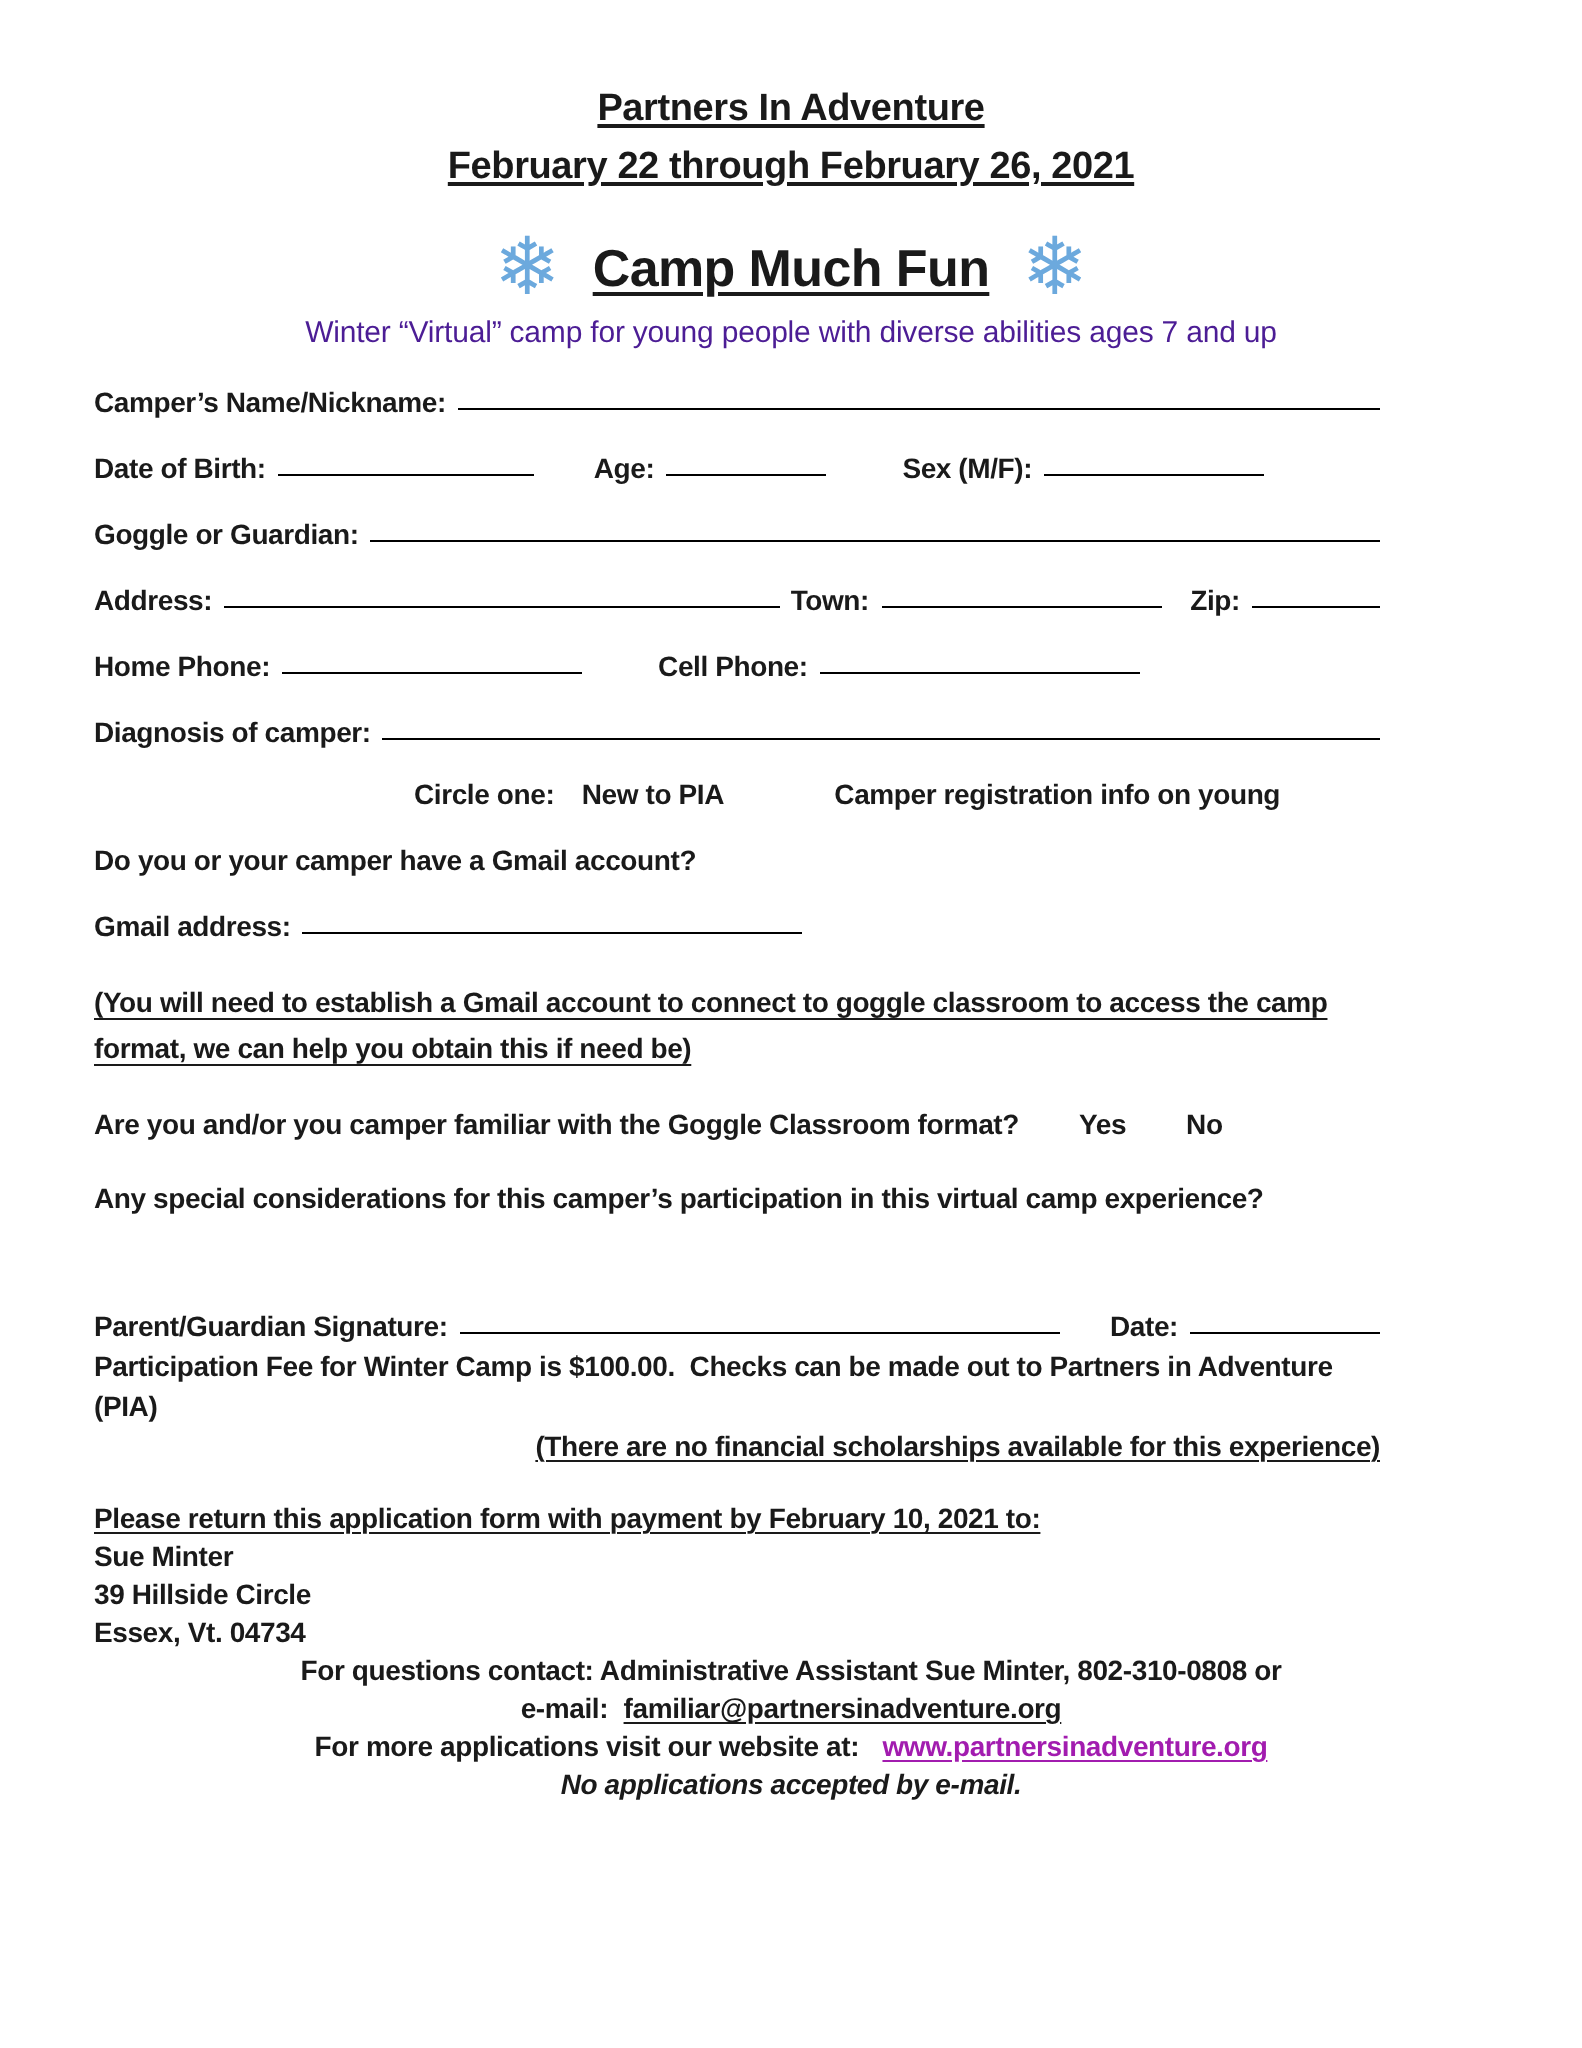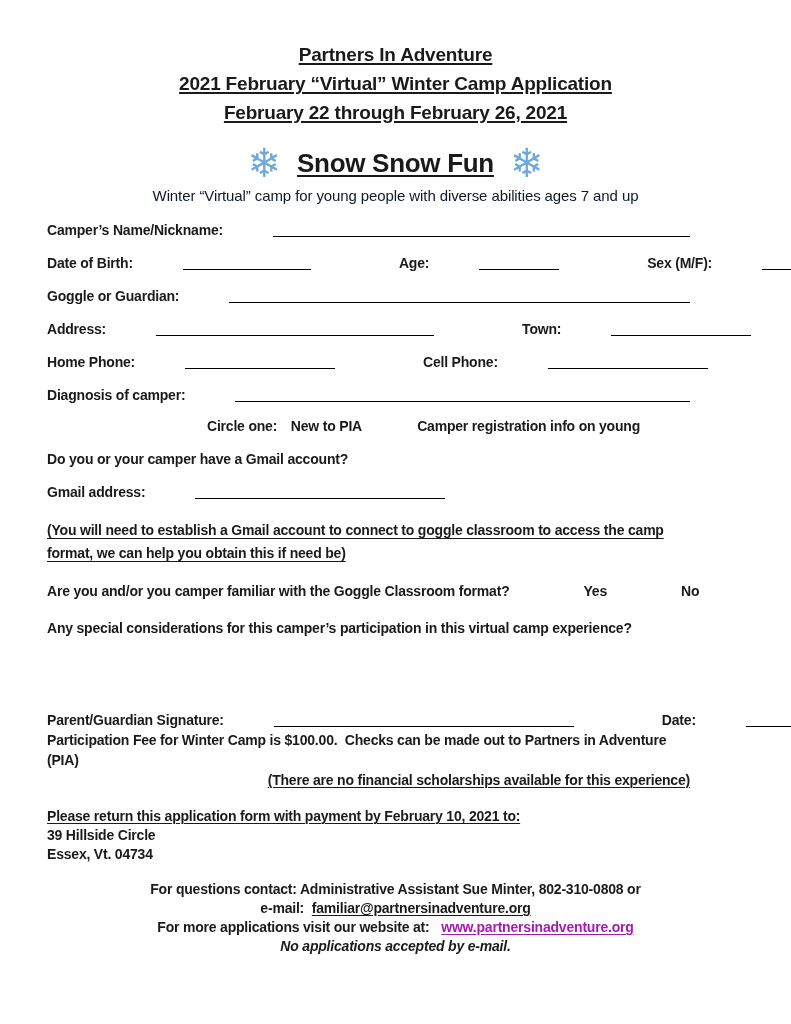--- a/index.html
+++ b/index.html
@@ -21,25 +21,25 @@
     letter-spacing:-0.2px;
   }
 
   .banner { margin-top:16px; text-align:center; }
   .banner-row { display:flex; align-items:center; justify-content:center; gap:16px; }
   .snowflake { font-size:40px; line-height:40px; color:#6ca9dd; }
   .banner-title {
     font-size:26px; font-weight:bold; letter-spacing:-0.3px;
     text-decoration:underline; text-decoration-thickness:2px; text-underline-offset:3px;
   }
-  .banner-subtitle { font-size:15px; margin-top:4px; color:#0f172a; letter-spacing:-0.1px; }
+  .banner-subtitle { font-size:15px; margin-top:4px; color:#4c1d95; letter-spacing:-0.1px; }
 
   
   .form { margin-top:16px; font-size:14px; font-weight:bold; letter-spacing:-0.2px; }
-  .row { white-space:nowrap; line-height:20px; margin-bottom:13px; display:flex; align-items:center;gap:44px; }
+  .row { white-space:nowrap; line-height:20px; margin-bottom:13px; display:flex; align-items:flex-start; }
   .row .lbl { flex:0 0 auto; }
   .fill {
     display:inline-block; border-bottom:1.6px solid #000; height:14px;
     flex:0 0 auto; margin-left:6px;
   }
   .fill.grow { flex:1 1 auto; }
   .sp10 { display:inline-block; width:10px; }
   .sp28 { display:inline-block; width:28px; }
   .sp30 { display:inline-block; width:30px; }
   .sp38 { display:inline-block; width:38px; }
@@ -55,59 +55,58 @@
 
   .question { line-height:20px; margin-bottom:13px; white-space:normal; }
   .note {
     margin-top:17px; margin-bottom:0; line-height:23px; white-space:normal;
     text-decoration:underline; text-decoration-thickness:1.4px; text-underline-offset:3px;
   }
   .classroom { margin-top:16px; }
   .yn { margin-left:30px; }
   .considerations { margin-top:17px; }
 
-  .signature-row { margin-top:72px; margin-bottom:0; }
+  .signature-row { margin-top:44px; margin-bottom:0; }
   .fee-line { line-height:20px; white-space:normal; }
   .scholarship {
     text-align:right; line-height:20px;
     text-decoration:underline; text-decoration-thickness:1.4px; text-underline-offset:2px;
   }
 
   .return-block { margin-top:17px; }
   .return-heading {
     line-height:19px;
     text-decoration:underline; text-decoration-thickness:1.4px; text-underline-offset:2px;
   }
   .return-line { line-height:19px; }
 
-  .footer { margin-top:16px; text-align:center; font-size:14px; font-weight:bold; letter-spacing:-0.2px; }
+  .footer { text-align:center; font-size:14px; font-weight:bold; letter-spacing:-0.2px; }
   .footer div { line-height:19px; }
   .footer .email {
     text-decoration:underline; text-underline-offset:2px; margin-left:4px;
   }
   .footer .weblink {
     color:#a21caf; text-decoration:underline; text-underline-offset:2px; margin-left:8px; cursor:pointer;
   }
   .footer .italic { font-style:italic; }
 </style>
 </head>
 <body>
 
 <div class="page">
 
   <div class="doc-header">
     <div class="hline">Partners In Adventure</div>
-    <div class="hline">2021 February “Virtual” Winter Camp Application</div>
     <div class="hline">February 22 through February 26, 2021</div>
   </div>
 
   <div class="banner">
     <div class="banner-row">
       <span class="snowflake">❄</span>
-      <span class="banner-title">Snow Snow Fun</span>
+      <span class="banner-title">Camp Much Fun</span>
       <span class="snowflake">❄</span>
     </div>
     <div class="banner-subtitle">Winter “Virtual” camp for young people with diverse abilities ages 7 and up</div>
   </div>
 
   <div class="content form">
 
     <div class="row">
       <span class="lbl">Camper’s Name/Nickname:</span>
       <span class="fill grow"></span>
@@ -182,20 +181,21 @@
       <span class="sp28"></span>
       <span class="lbl">Date:</span>
       <span class="fill w95"></span>
     </div>
 
     <div class="fee-line">Participation Fee for Winter Camp is $100.00.&nbsp; Checks can be made out to Partners in Adventure (PIA)</div>
     <div class="scholarship">(There are no financial scholarships available for this experience)</div>
 
     <div class="return-block">
       <div class="return-heading">Please return this application form with payment by February 10, 2021 to:</div>
+      <div class="return-line">Sue Minter</div>
       <div class="return-line">39 Hillside Circle</div>
       <div class="return-line">Essex, Vt. 04734</div>
     </div>
 
   </div>
 
   <div class="footer">
     <div>For questions contact: Administrative Assistant Sue Minter, 802-310-0808 or</div>
     <div>
       <span>e-mail:</span>

